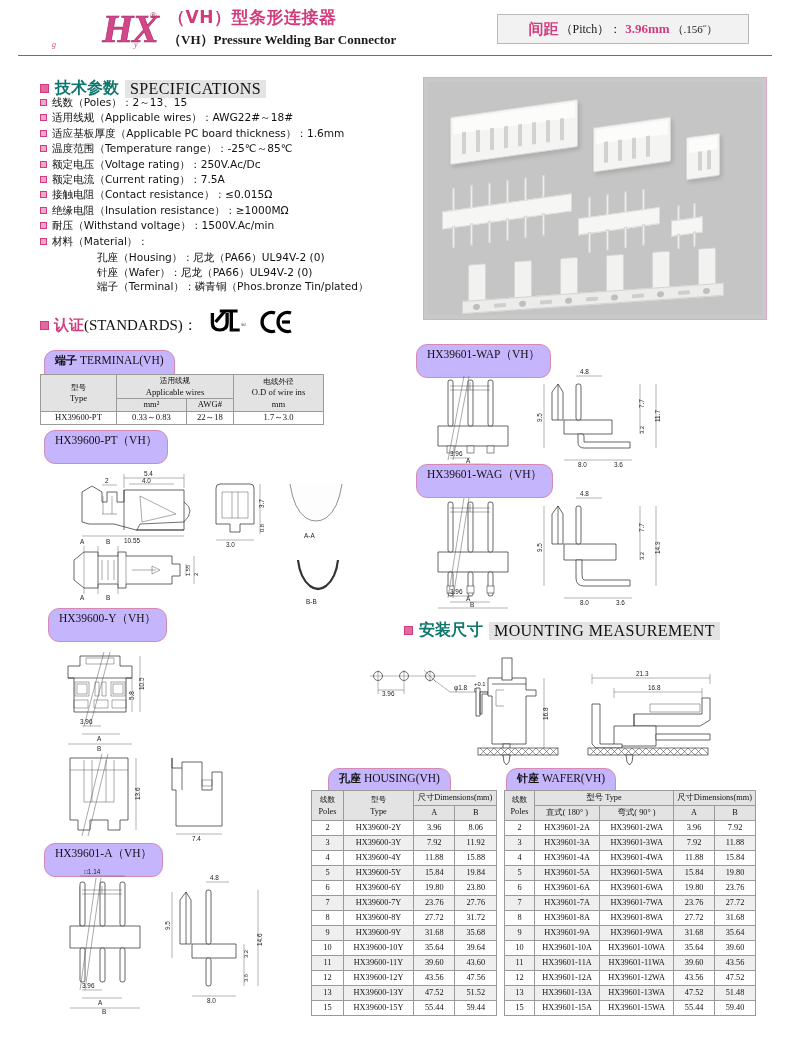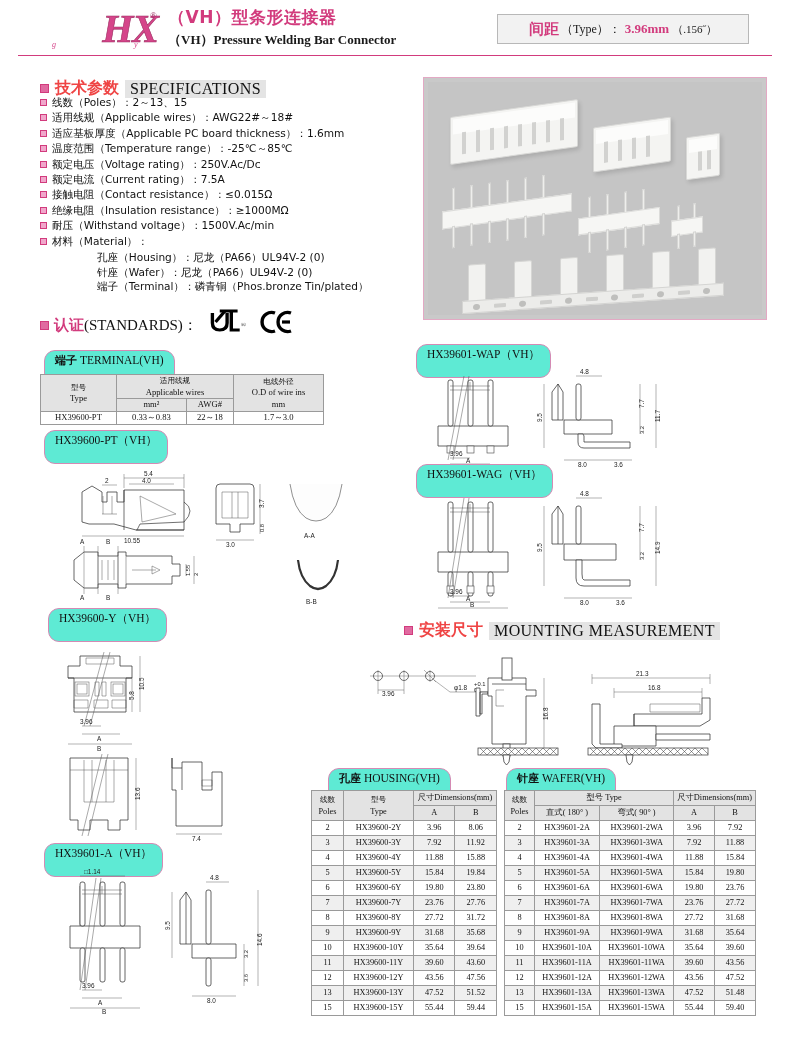--- a/index.html
+++ b/index.html
@@ -55,21 +55,21 @@
   .pitch-val { font-size:13px; color:#d23b7d; font-weight:bold; margin-left:4px; }
   .pitch-in { font-size:11px; color:#1a1a1a; margin-left:3px; }
 
   
   .sec-head { position:absolute; display:flex; align-items:center; gap:6px; }
   .pink-sq {
     width:9px; height:9px; background:#e06aa0;
     border:1.5px solid #d23b7d; display:inline-block; flex:0 0 auto;
   }
   .sec-cn {
-    font-size:16px; font-weight:bold; color:#ef4444;
+    font-size:16px; font-weight:bold; color:#0f766e;
     font-family:"DejaVu Sans","Liberation Sans",sans-serif;
   }
   .sec-en {
     font-size:16px; color:#111; background:#e4e4e4;
     padding:0 5px; font-family:"Liberation Serif",serif;
     letter-spacing:0.4px;
   }
 
   
   .spec-list { position:absolute; left:40px; top:96px; width:380px; }
@@ -115,21 +115,21 @@
   .pin { position:absolute; background:#eeeeec; border:1px solid #d5d5d3; }
   .term-strip { position:absolute; background:#ececea; border:1px solid #d4d4d2; }
   .term-unit { position:absolute; background:#f2f2f0; border:1px solid #d6d6d4; }
   .term-hole { position:absolute; background:#bfbfbd; border-radius:50%; }
   .term-slot { position:absolute; background:#cfcfcd; border-radius:1px; }
 
   
   .pill {
     position:absolute;
     border:1px solid #d48ab4; border-radius:11px;
-    background:#5eead4; padding:1px 10px;
+    background:#c4b5fd; padding:1px 10px;
     font-size:11.5px; color:#111; white-space:nowrap;
     font-family:"Liberation Serif",serif;
     height:34px; line-height:16px;
   }
   .pill b { font-family:"DejaVu Sans",sans-serif; font-weight:bold; font-size:11px; }
 
   
   table.dt { border-collapse:collapse; position:absolute; background:#f97316; }
   table.dt th, table.dt td {
     border:1px solid #9a9a9a;
@@ -177,21 +177,21 @@
       <div class="logo-text">HX</div>
       <div class="logo-reg">®</div>
       <div class="logo-sub1">g</div>
       <div class="logo-sub2">y</div>
     </div>
     <div class="title-cn">（VH）型条形连接器</div>
     <div class="title-en">（VH）Pressure Welding Bar Connector</div>
 
     <div class="pitch-box">
       <span class="pitch-cn">间距</span>
-      <span class="pitch-lbl">（Type）：</span>
+      <span class="pitch-lbl">（Pitch）：</span>
       <span class="pitch-val">3.96mm</span>
       <span class="pitch-in">（.156˝）</span>
     </div>
     <div class="hdr-rule"></div>
   </div>
 
   <div class="sec-head" style="left:40px; top:78px;">
     <span class="pink-sq"></span>
     <span class="sec-cn">技术参数</span>
     <span class="sec-en">SPECIFICATIONS</span>

